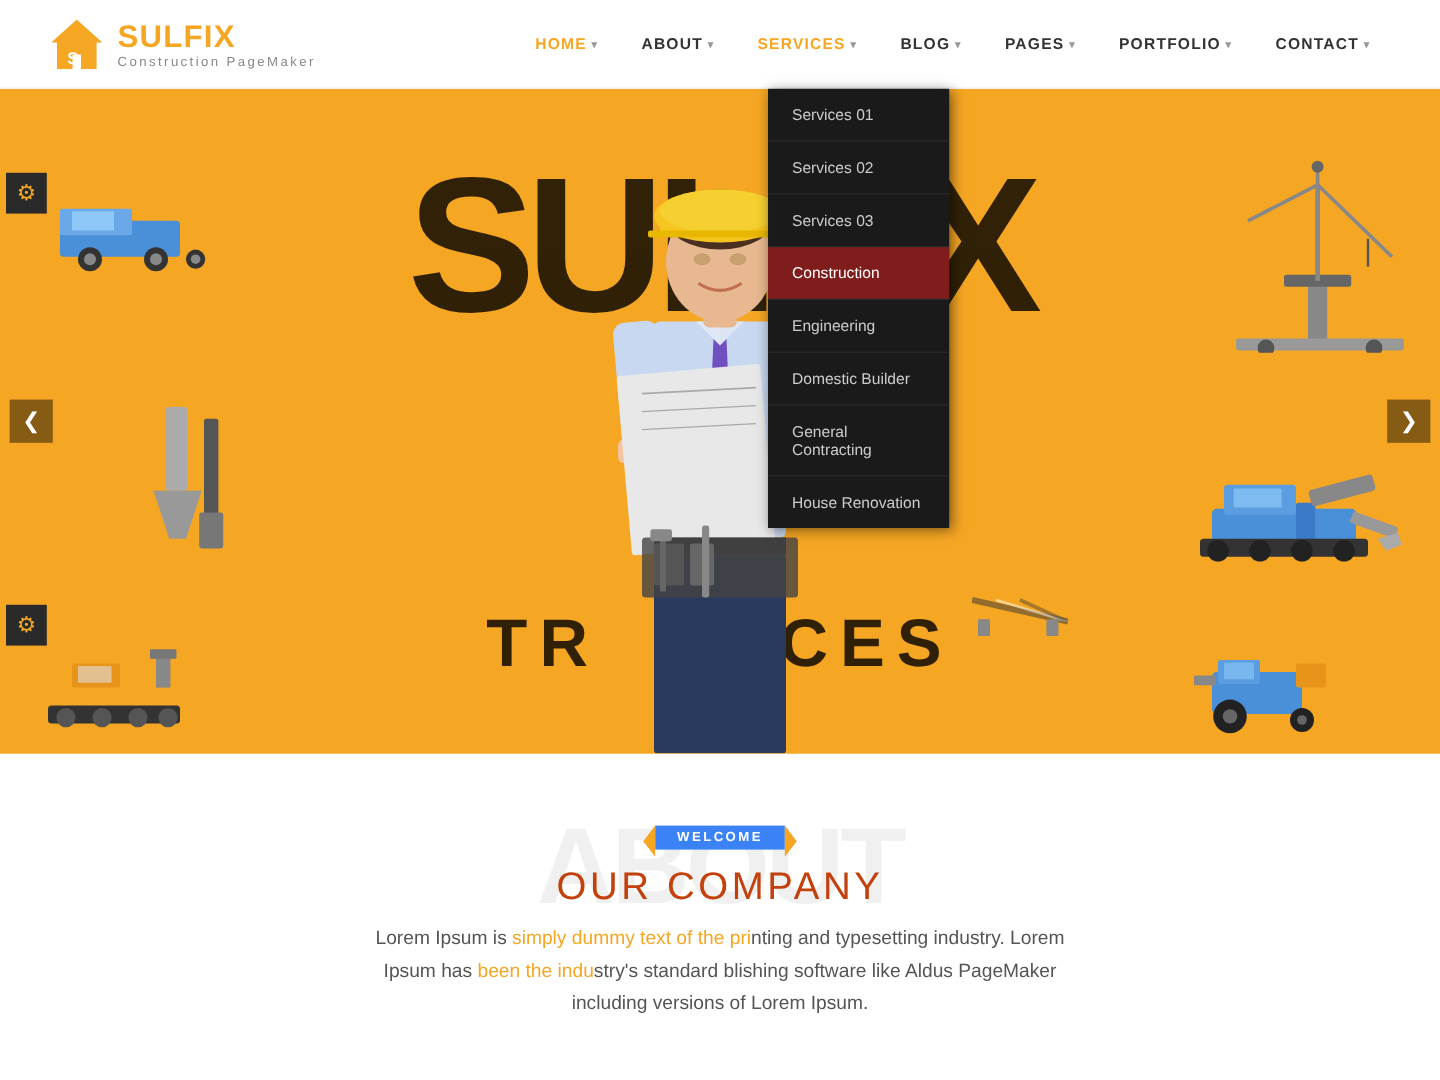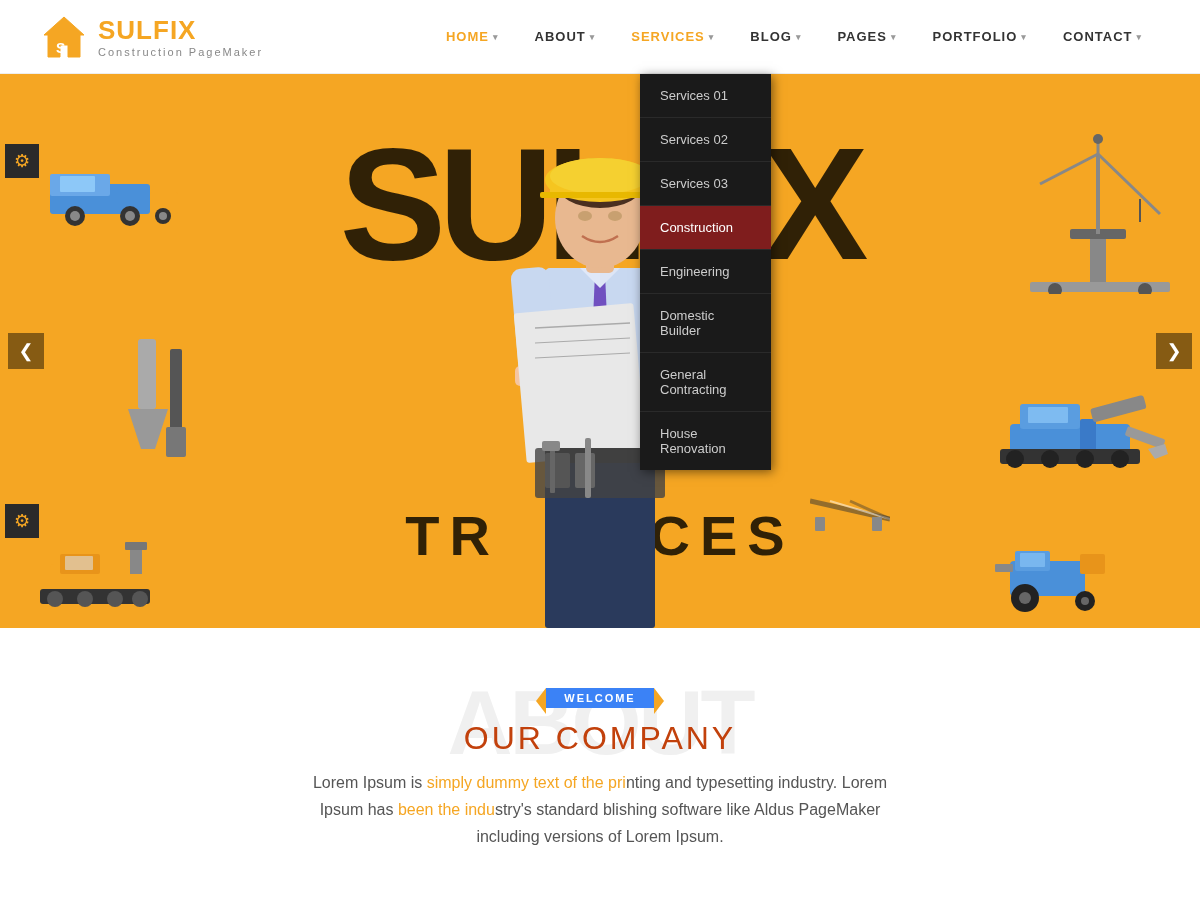--- a/index.html
+++ b/index.html
@@ -129,21 +129,21 @@
       font-size: 18px;
     }
     .slide-arrow-left { left: 8px; }
     .slide-arrow-right { right: 8px; }
 
     
     .dropdown-menu {
       position: absolute;
       top: 74px;
       left: 640px;
-      width: 131px;
+      width: 151px;
       background: #1a1a1a;
       z-index: 200;
       box-shadow: 2px 2px 10px rgba(0,0,0,0.5);
     }
     .dropdown-item {
       padding: 14px 20px;
       color: #ccc;
       font-size: 13px;
       cursor: pointer;
       border-bottom: 1px solid #2a2a2a;

